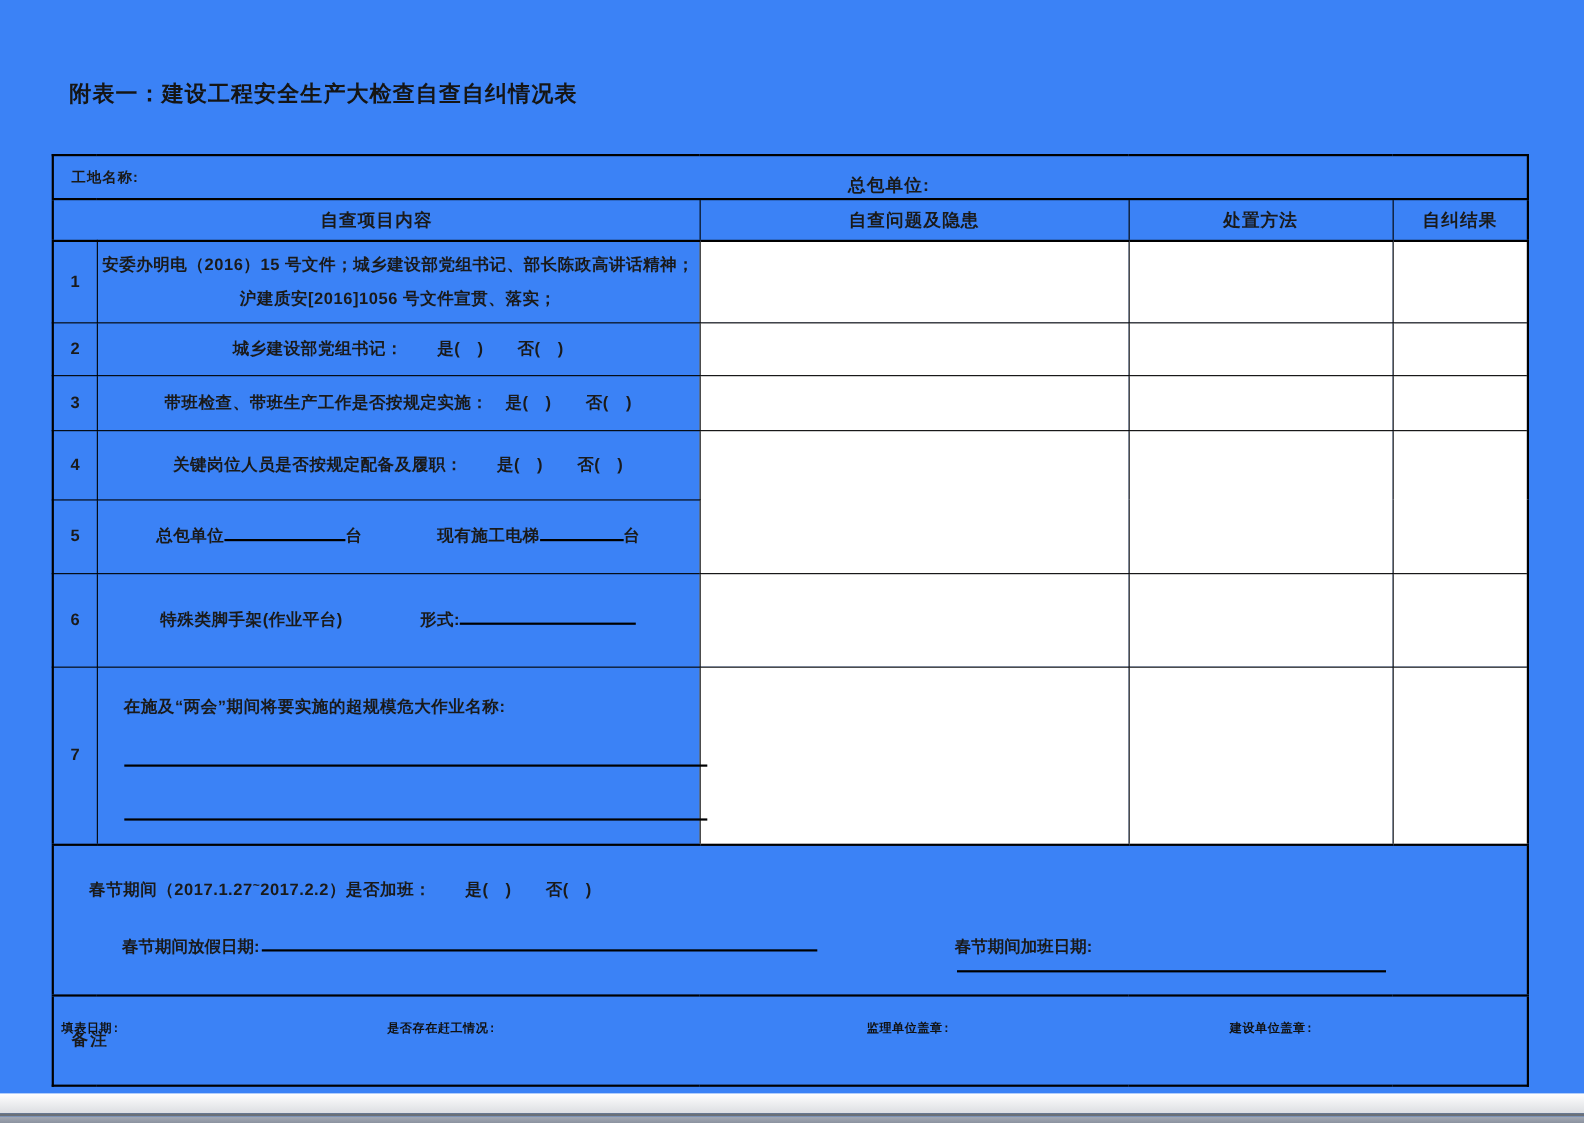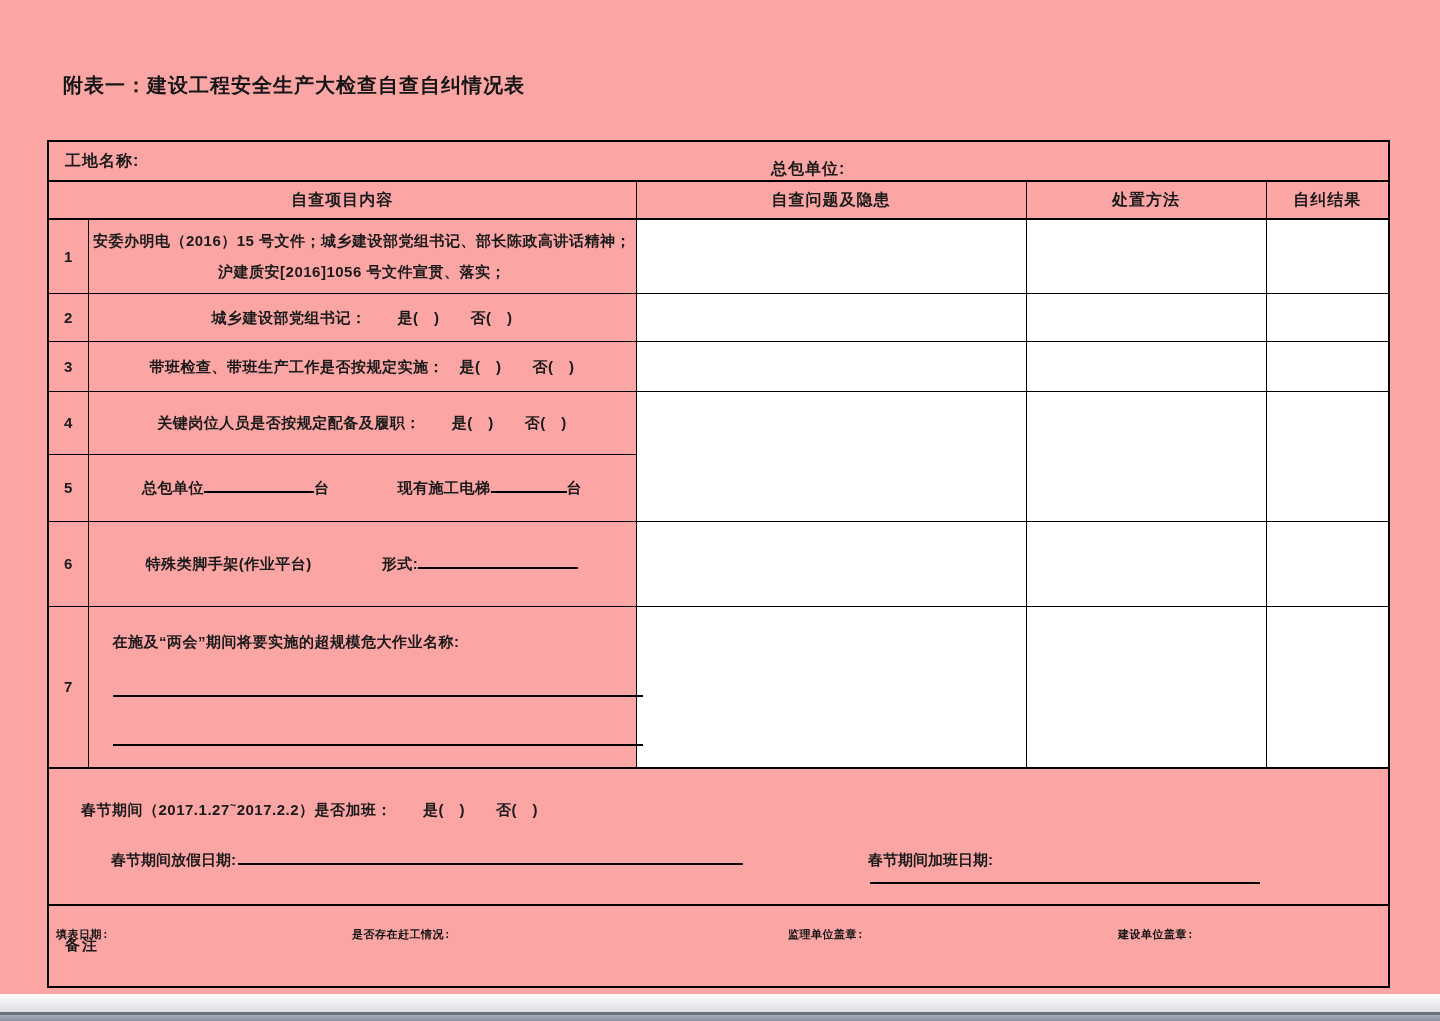--- a/index.html
+++ b/index.html
@@ -1,37 +1,37 @@
 <!DOCTYPE html>
 <html><head>
 <meta charset="utf-8">
 <style>
   * { margin:0; padding:0; box-sizing:border-box; }
   html,body { width:1440px; height:1021px; background:#ffffff; overflow:hidden; }
   body { font-family:"Liberation Sans","DejaVu Sans",sans-serif; color:#111; font-weight:bold; }
-  #page { position:relative; width:1440px; height:1021px; background:#fca5a5; }
+  #page { position:relative; width:1440px; height:1021px; background:#3b82f6; }
 
   .title { position:absolute; left:63px; top:72px; font-size:20px; letter-spacing:1px; color:#151515; }
 
   table.form { position:absolute; left:47px; top:140px; width:1341px;
                border-collapse:collapse; table-layout:fixed;
                border:2px solid #000; font-size:15px; color:#1a1a1a; }
   table.form td { border:1px solid #000; vertical-align:middle; padding:0; }
 
   td.numcell { text-align:center; font-size:15px; }
   td.content { padding-left:8px; padding-right:6px; line-height:31px; letter-spacing:0.5px;text-align:center; }
   td.blank { background:#fff; }
 
   tr.row-a td { border-bottom:2px solid #000; }
   tr.row-b td { border-bottom:2px solid #000; text-align:center; font-size:16px; letter-spacing:1px; }
   tr.row-7 td { border-bottom:2px solid #000; }
   tr.row-spring td { border-bottom:2px solid #000; }
 
   .siteline { display:flex; height:38px; align-items:center; }
-  .siteline .site { margin-left:16px; font-size:16px; letter-spacing:1px; }
+  .siteline .site { margin-left:16px; font-size:13px; letter-spacing:1px; }
   .siteline .contractor { position:absolute; left:723px; font-size:16px; letter-spacing:1px;margin-top:16px; }
 
   .uline { display:inline-block; border-bottom:2px solid #000; height:14px; vertical-align:baseline; }
 
   .r7box { position:relative; height:128px; }
   .r7box .r7text { position:absolute; left:8px; top:10px; letter-spacing:0.5px; }
   .r7box .l1 { position:absolute; left:8px; top:72px; width:530px; border-bottom:2px solid #000; }
   .r7box .l2 { position:absolute; left:8px; top:121px; width:530px; border-bottom:2px solid #000; }
 
   .springbox { position:relative; height:103px; }

